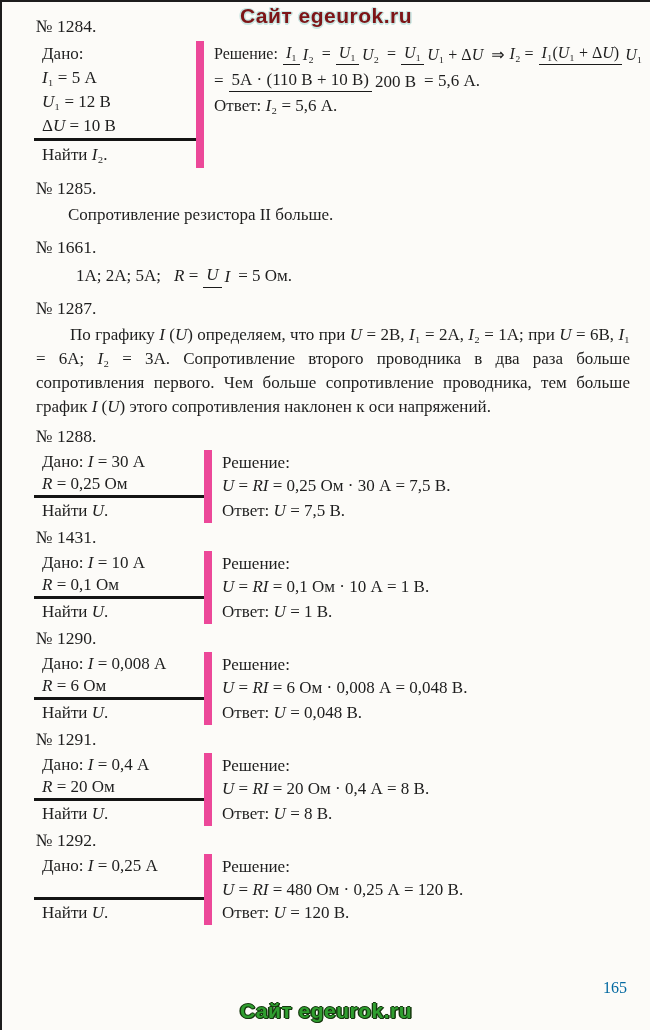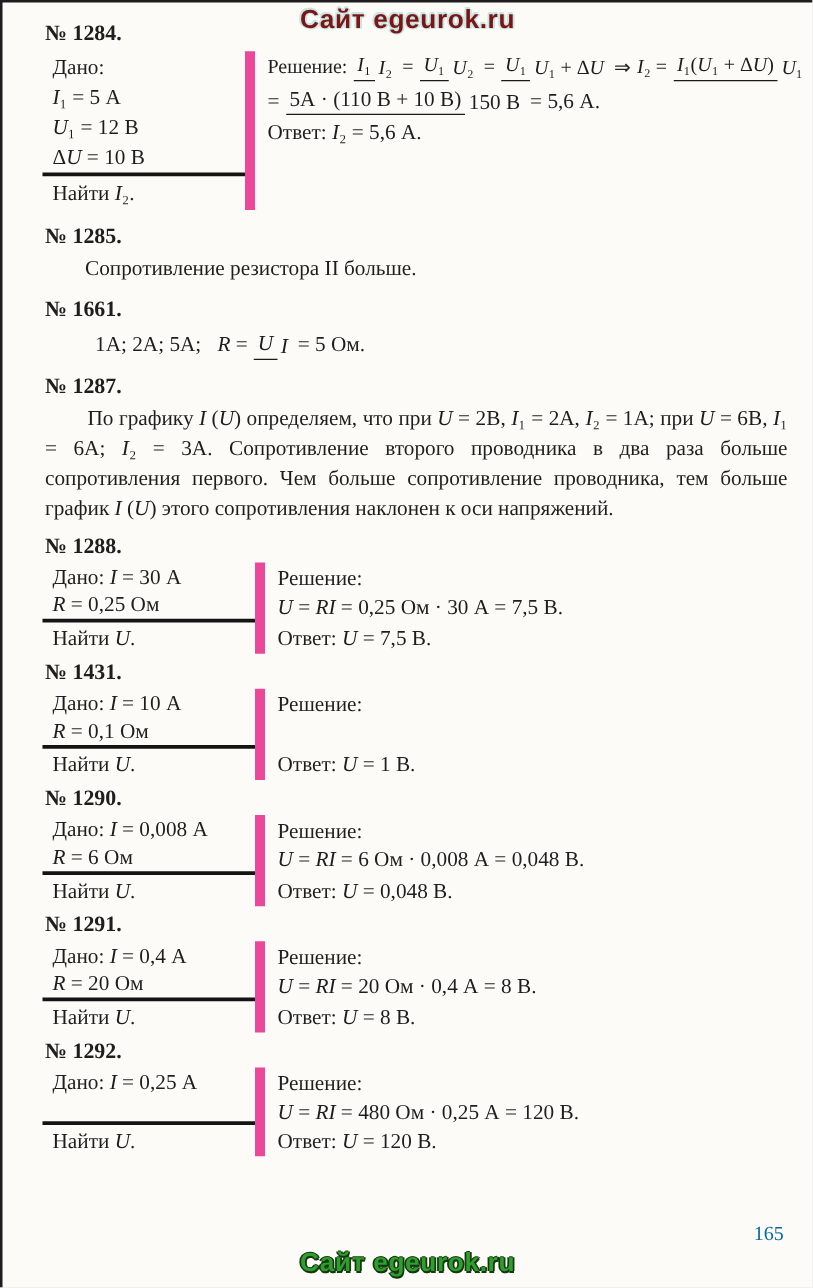--- a/index.html
+++ b/index.html
@@ -39,21 +39,21 @@
     text-shadow:
       -1.4px 0 0 var(--footer_outline, #16380f), 1.4px 0 0 var(--footer_outline, #16380f),
        0 -1.4px 0 var(--footer_outline, #16380f), 0 1.4px 0 var(--footer_outline, #16380f),
       1px 1px 0 var(--footer_outline, #16380f);
   }
   .page-number {
     position:absolute; right:23px; bottom:33px;
     font-size:16px; color:#0369a1;
   }
   .content { padding:14px 16px 0 34px; }
-  .pnum { font-weight:bold; font-size:17.5px; line-height:21px; margin:10px 0 4px; }
+  .pnum { font-weight:normal; font-size:17.5px; line-height:21px; margin:10px 0 4px; }
   .pnum.first { margin-top:0; }
   .pnum.tight { margin:4px 0 3px; }
   .pnum.m1288 { margin-top:7px; }
 
   
   .ds-block { display:flex; align-items:stretch; margin-top:2px; }
   .ds-left { display:flex; flex-direction:column; box-sizing:border-box; padding:1px 0 1px 6px; }
   .w1284 .ds-left { width:160px; }
   .wsimple .ds-left { width:168px; }
   .ds-right {
@@ -129,21 +129,21 @@
             <span class="frac">
                 <span class="num"><i>I</i>₁(<i>U</i>₁ + Δ<i>U</i>)</span>
                 <span class="den"><i>U</i>₁</span>
               </span>
             <span>=</span>
           </div>
           <div class="mrow row1284b">
             <span>=</span>
             <span class="frac">
                 <span class="num">5А · (110 В + 10 В)</span>
-                <span class="den">150 В</span>
+                <span class="den">200 В</span>
               </span>
             <span>= 5,6 А.</span>
           </div>
           <div class="ans">Ответ: <i>I</i>₂ = 5,6 А.</div>
         </div>
       </div>
     </section>
 
     <section>
       <div class="pnum">№ 1285.</div>
@@ -189,20 +189,21 @@
       <div class="pnum tight">№ 1431.</div>
       <div class="ds-block wsimple">
         <div class="ds-left">
           <div class="gl">Дано: <i>I</i> = 10 А</div>
           <div class="gl"><i>R</i> = 0,1 Ом</div>
           <div class="find-rule"></div>
           <div class="find-line">Найти <i>U</i>.</div>
         </div>
         <div class="ds-right">
           <div class="sline">Решение:</div>
+          <div class="sline"><i>U</i> = <i>RI</i> = 0,1 Ом · 10 А = 1 В.</div>
           <div class="ans">Ответ: <i>U</i> = 1 В.</div>
         </div>
       </div>
     </section>
 
     <section>
       <div class="pnum tight">№ 1290.</div>
       <div class="ds-block wsimple">
         <div class="ds-left">
           <div class="gl">Дано: <i>I</i> = 0,008 А</div>

